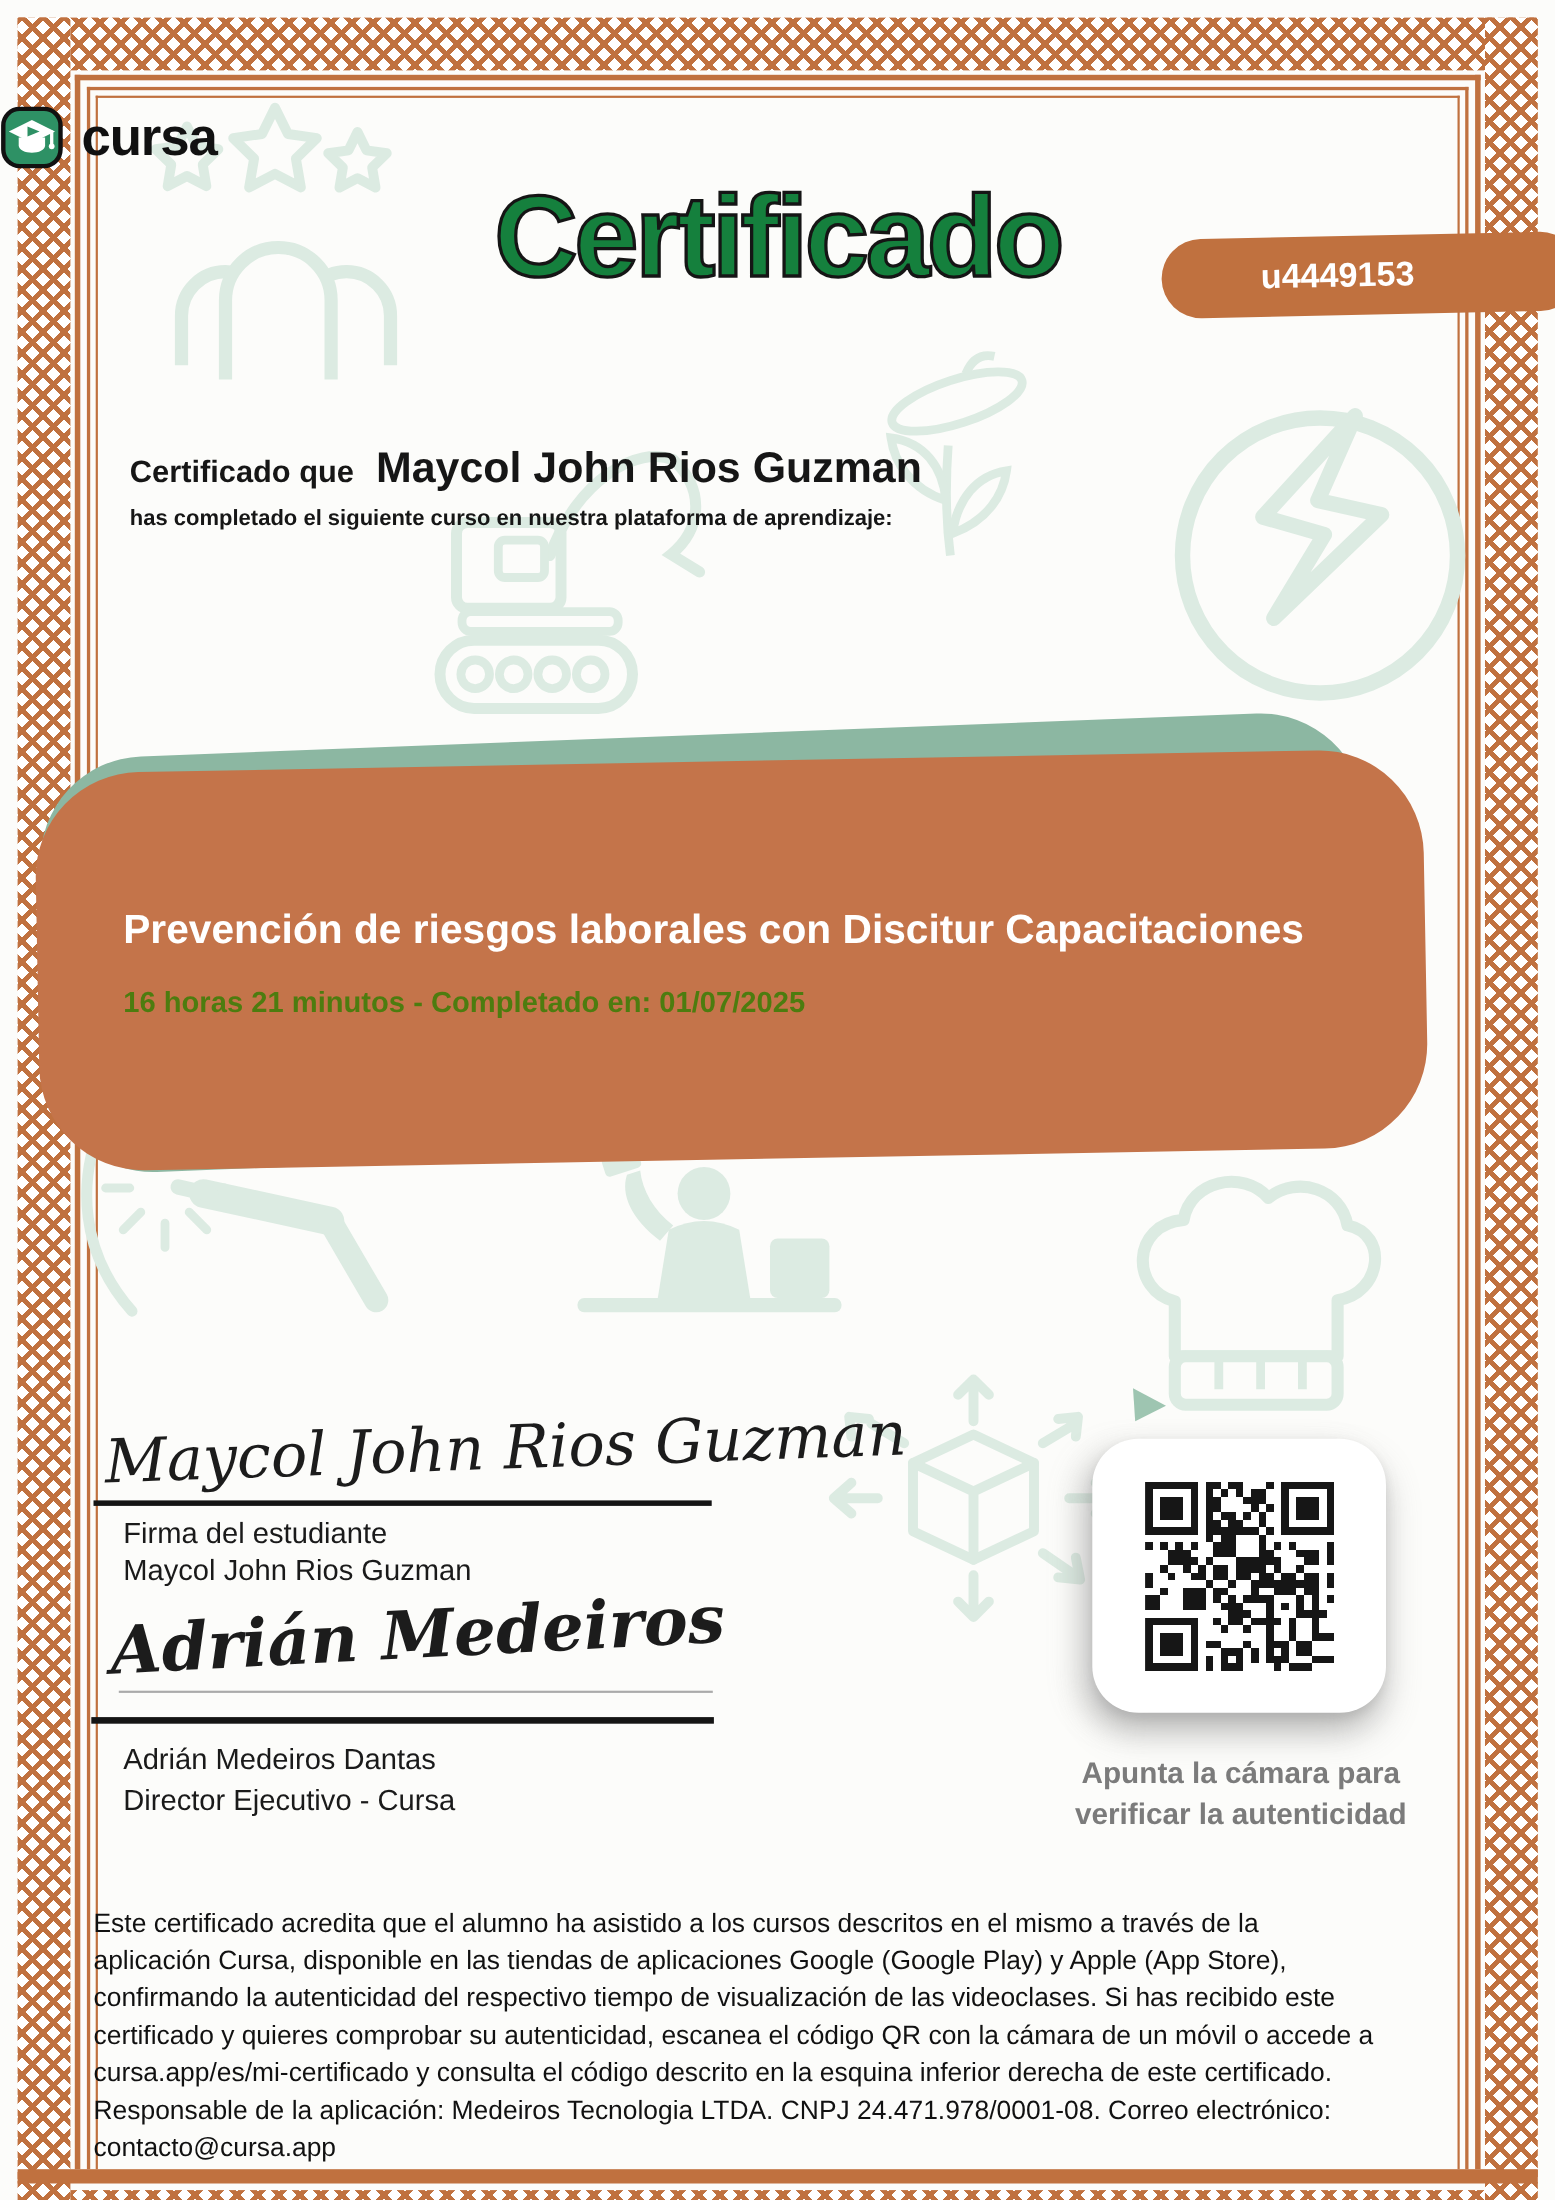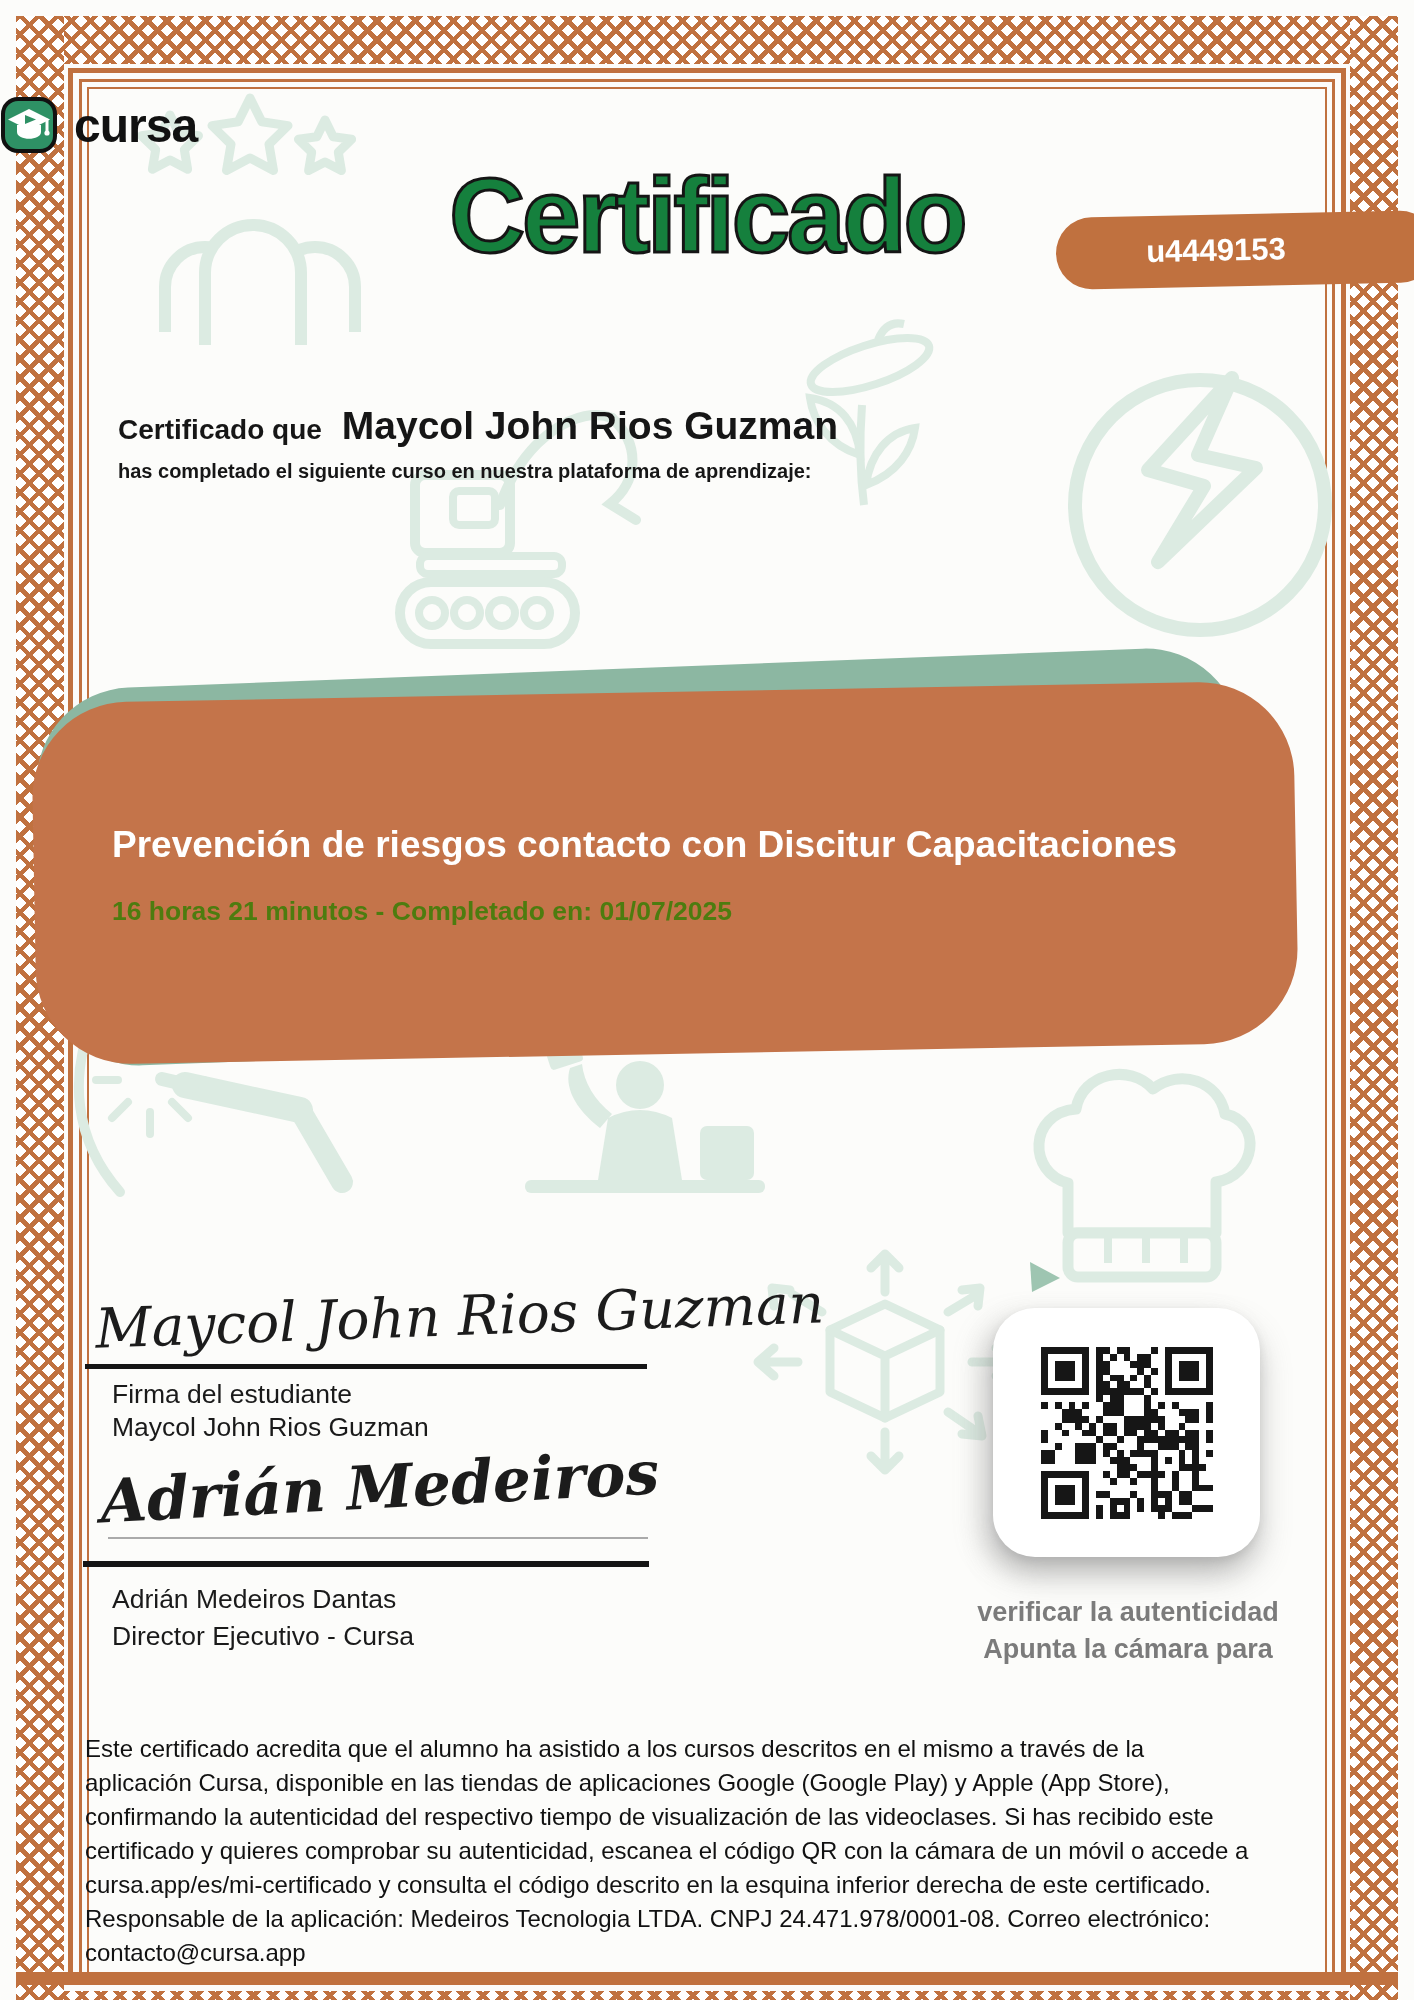--- a/index.html
+++ b/index.html
@@ -180,21 +180,21 @@
 </div>
 
 <div class="abs intro-1">
   <span class="intro-prefix">Certificado que</span>
   <span class="student-name">Maycol John Rios Guzman</span>
 </div>
 <div class="abs intro-2">has completado el siguiente curso en nuestra plataforma de aprendizaje:</div>
 
 <div class="abs teal-accent"></div>
 <div class="abs course-banner"></div>
-<div class="abs course-title">Prevención de riesgos contacto con Discitur Capacitaciones</div>
+<div class="abs course-title">Prevención de riesgos laborales con Discitur Capacitaciones</div>
 <div class="abs course-meta">16 horas 21 minutos - Completado en: 01/07/2025</div>
 
 <div class="abs sig-script sig1-script">Maycol John Rios Guzman</div>
 <div class="abs sig-line-1"></div>
 <div class="abs sig-text sig1-label">Firma del estudiante</div>
 <div class="abs sig-text sig1-name">Maycol John Rios Guzman</div>
 
 <div class="abs sig-script sig2-script">Adrián Medeiros</div>
 <div class="abs sig-hairline"></div>
 <div class="abs sig-line-2"></div>
@@ -424,17 +424,17 @@
       <rect x="2" y="2" width="3" height="3"></rect>
       <rect x="18" y="0" width="7" height="7"></rect>
       <rect x="19" y="1" width="5" height="5" fill="#fff"></rect>
       <rect x="20" y="2" width="3" height="3"></rect>
       <rect x="0" y="18" width="7" height="7"></rect>
       <rect x="1" y="19" width="5" height="5" fill="#fff"></rect>
       <rect x="2" y="20" width="3" height="3"></rect>
     </svg>
 </div>
 <div class="abs qr-caption">
+  <div>Apunta la cámara para</div>
   <div>verificar la autenticidad</div>
-  <div>Apunta la cámara para</div>
 </div>
 
 <div class="abs footer-text">Este certificado acredita que el alumno ha asistido a los cursos descritos en el mismo a través de la aplicación Cursa, disponible en las tiendas de aplicaciones Google (Google Play) y Apple (App Store), confirmando la autenticidad del respectivo tiempo de visualización de las videoclases. Si has recibido este certificado y quieres comprobar su autenticidad, escanea el código QR con la cámara de un móvil o accede a cursa.app/es/mi-certificado y consulta el código descrito en la esquina inferior derecha de este certificado. Responsable de la aplicación: Medeiros Tecnologia LTDA. CNPJ 24.471.978/0001-08. Correo electrónico: contacto@cursa.app</div>
 
 </body></html>

